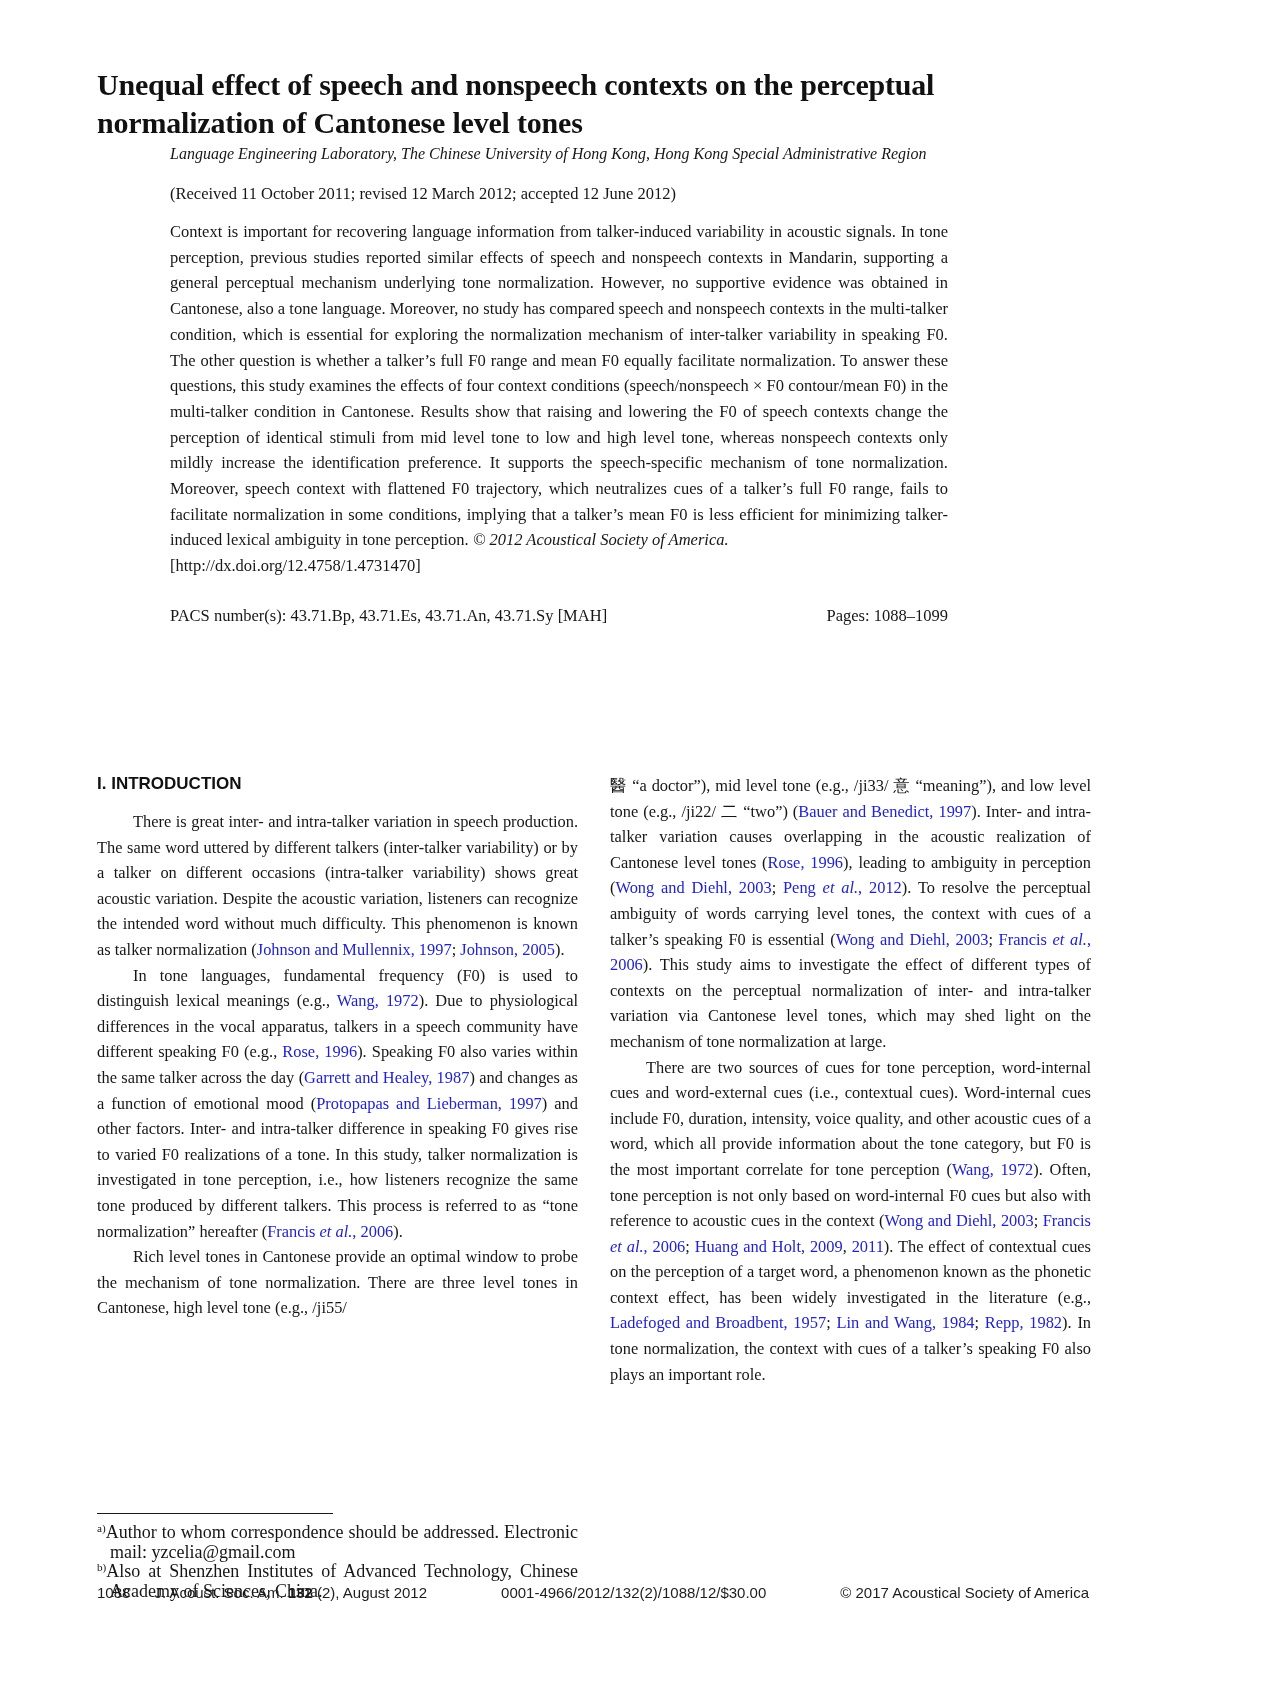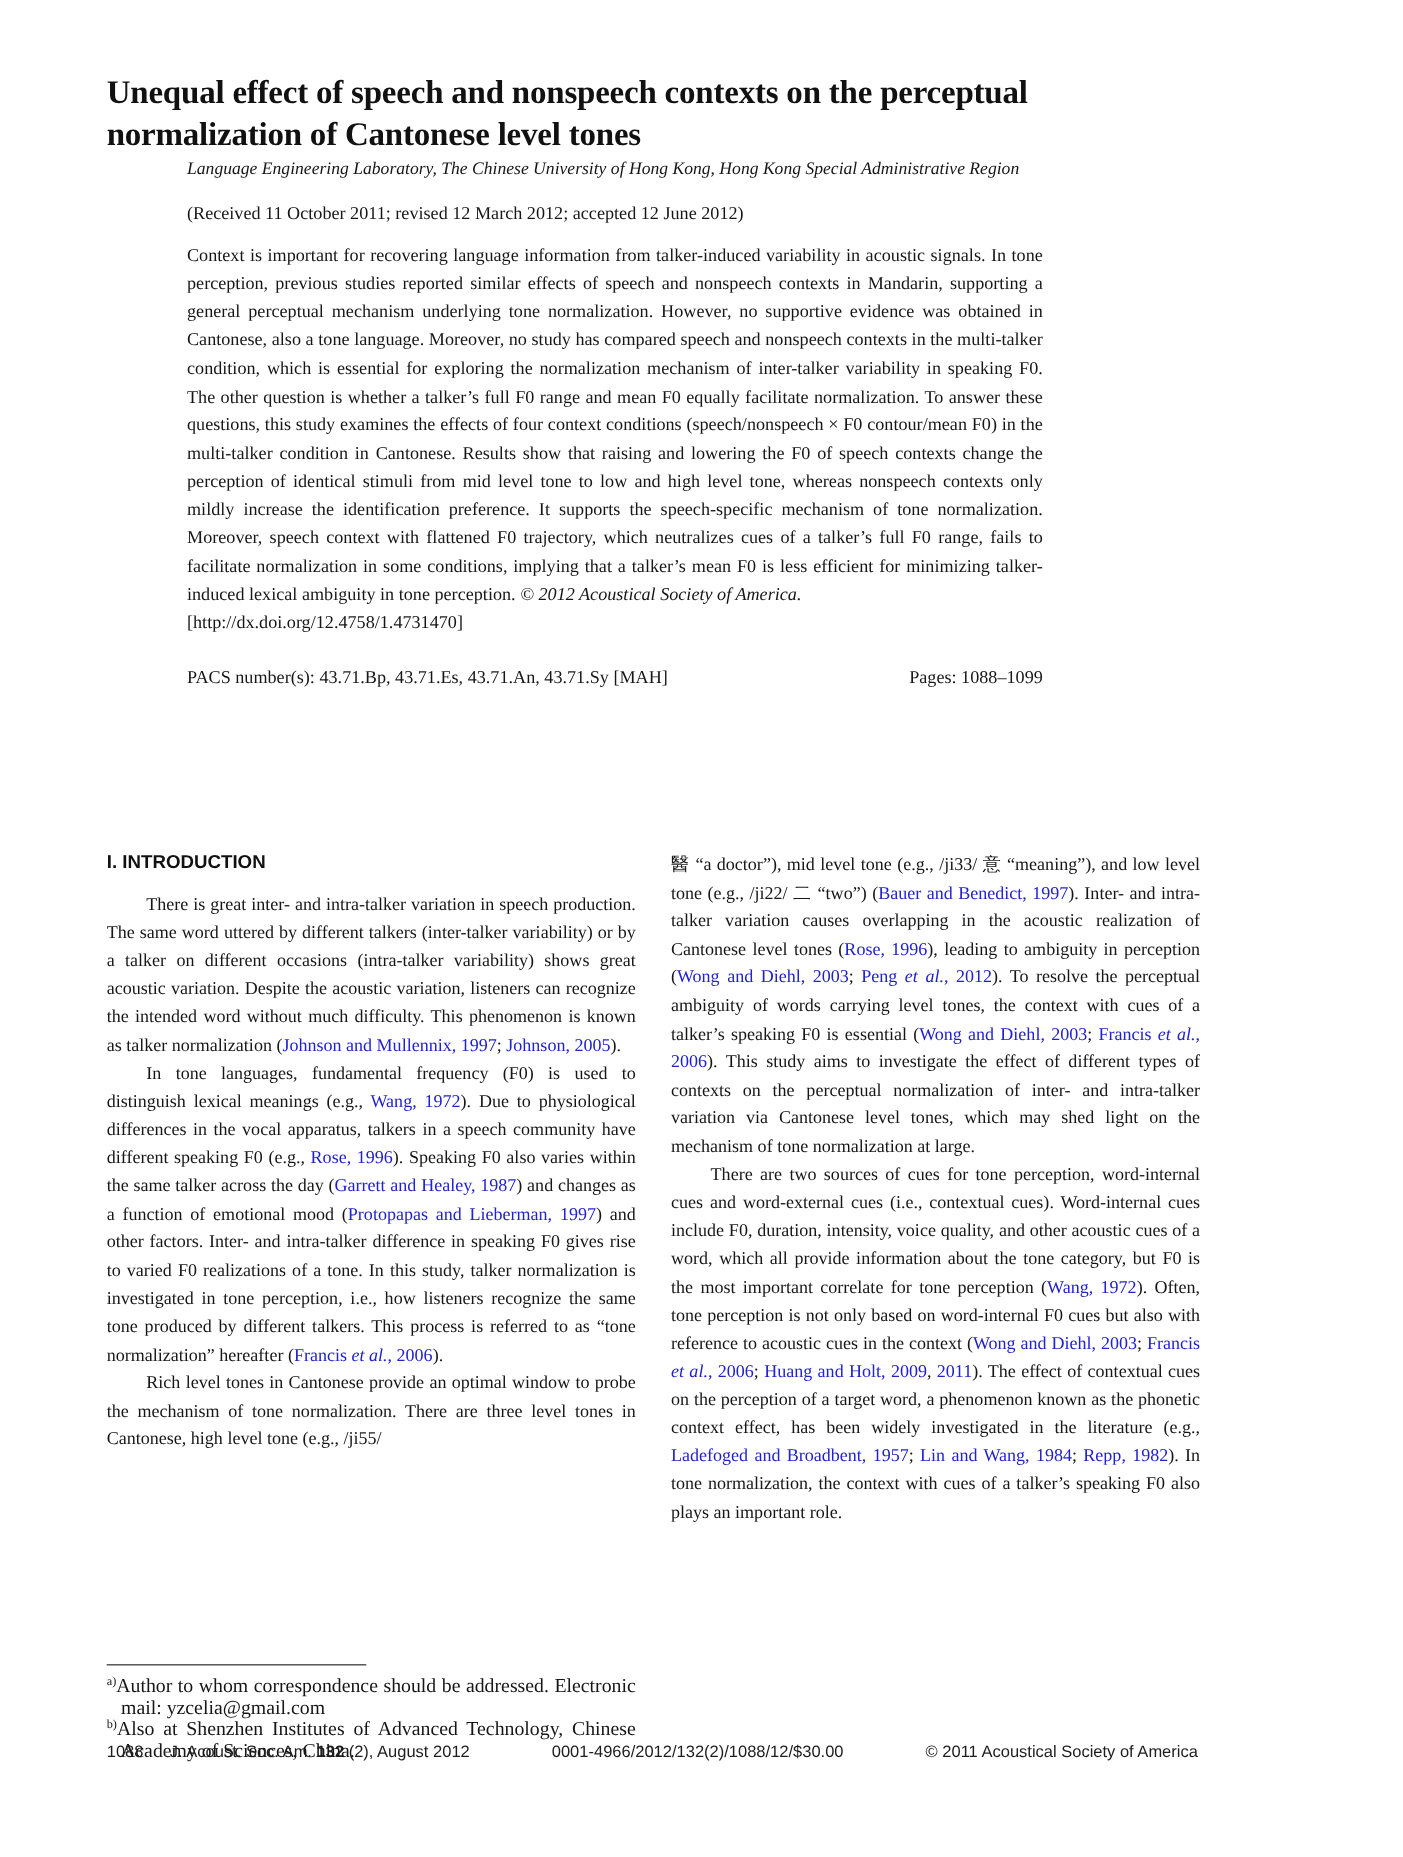--- a/index.html
+++ b/index.html
@@ -126,16 +126,16 @@
       <p class="para">醫 “a doctor”), mid level tone (e.g., /ji33/ 意 “meaning”), and low level tone (e.g., /ji22/ 二 “two”) (<span class="seg-link">Bauer and Benedict, 1997</span>). Inter- and intra-talker variation causes overlapping in the acoustic realization of Cantonese level tones (<span class="seg-link">Rose, 1996</span>), leading to ambiguity in perception (<span class="seg-link">Wong and Diehl, 2003</span>; <span class="seg-link">Peng </span><span class="seg-ilink">et al.</span><span class="seg-link">, 2012</span>). To resolve the perceptual ambiguity of words carrying level tones, the context with cues of a talker’s speaking F0 is essential (<span class="seg-link">Wong and Diehl, 2003</span>; <span class="seg-link">Francis </span><span class="seg-ilink">et al.</span><span class="seg-link">, 2006</span>). This study aims to investigate the effect of different types of contexts on the perceptual normalization of inter- and intra-talker variation via Cantonese level tones, which may shed light on the mechanism of tone normalization at large.</p>
       <p class="para indent">There are two sources of cues for tone perception, word-internal cues and word-external cues (i.e., contextual cues). Word-internal cues include F0, duration, intensity, voice quality, and other acoustic cues of a word, which all provide information about the tone category, but F0 is the most important correlate for tone perception (<span class="seg-link">Wang, 1972</span>). Often, tone perception is not only based on word-internal F0 cues but also with reference to acoustic cues in the context (<span class="seg-link">Wong and Diehl, 2003</span>; <span class="seg-link">Francis </span><span class="seg-ilink">et al.</span><span class="seg-link">, 2006</span>; <span class="seg-link">Huang and Holt, 2009</span>, <span class="seg-link">2011</span>). The effect of contextual cues on the perception of a target word, a phenomenon known as the phonetic context effect, has been widely investigated in the literature (e.g., <span class="seg-link">Ladefoged and Broadbent, 1957</span>; <span class="seg-link">Lin and Wang, 1984</span>; <span class="seg-link">Repp, 1982</span>). In tone normalization, the context with cues of a talker’s speaking F0 also plays an important role.</p>
     </div>
 
   </div>
 
   <div class="footer">
     <span class="f-pagenum">1088</span>
     <span class="f-journal">J. Acoust. Soc. Am. <span class="seg-b">132</span> (2), August 2012</span>
     <span class="f-issn">0001-4966/2012/132(2)/1088/12/$30.00</span>
-    <span class="f-copyright">© 2011 Acoustical Society of America</span>
+    <span class="f-copyright">© 2017 Acoustical Society of America</span>
   </div>
 
 </div>
 
 </body></html>

